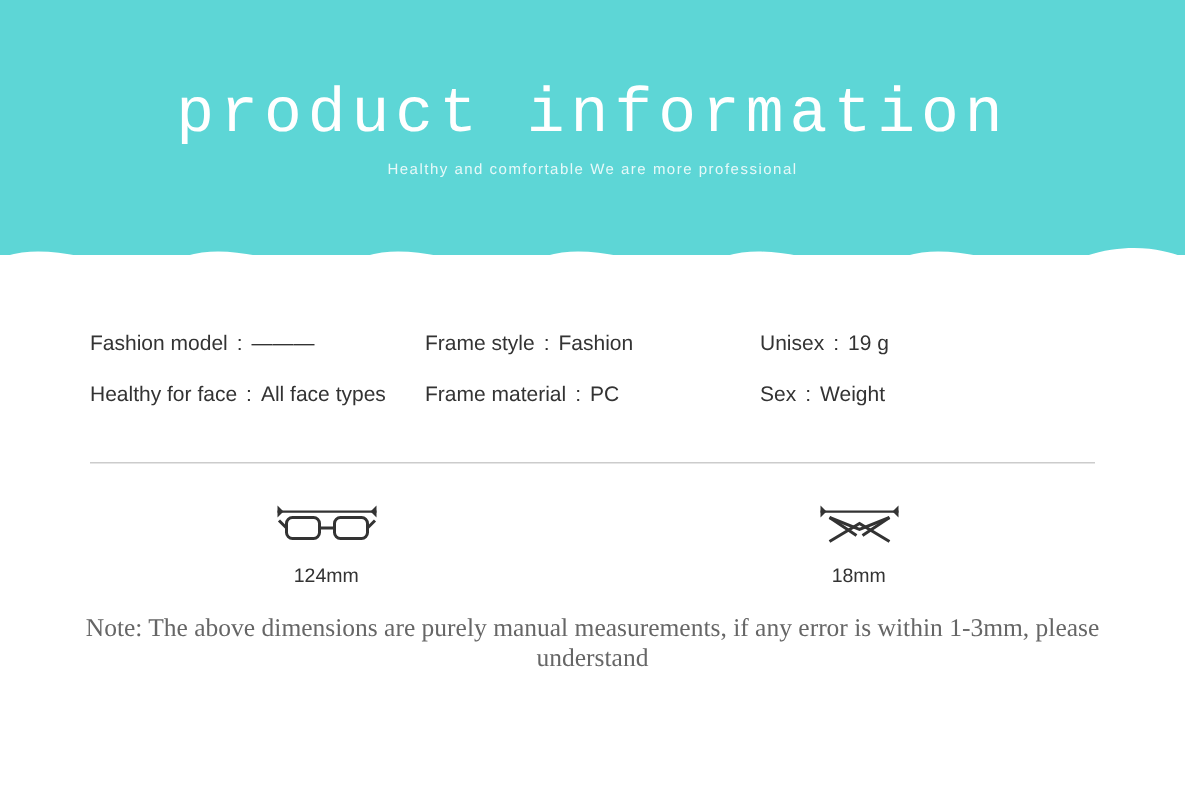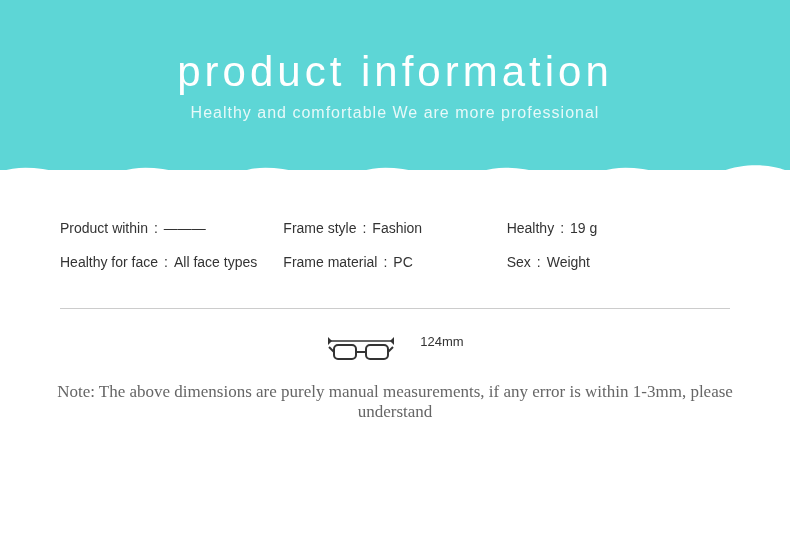--- a/index.html
+++ b/index.html
@@ -20,27 +20,27 @@
       display: flex;
       flex-direction: column;
       align-items: center;
       justify-content: center;
     }
 
     .header-title {
       font-size: 42px;
       color: white;
       letter-spacing: 4px;
-      font-family: Liberation Sans, sans-serif;
+      font-family: Liberation Mono, monospace;
       font-weight: normal;
       margin-bottom: 8px;
     }
 
     .header-subtitle {
-      font-size: 16px;
+      font-size: 10px;
       color: rgba(255,255,255,0.85);
       letter-spacing: 1px;
     }
 
     .wave-container {
       position: absolute;
       bottom: -22px;
       left: 0;
       width: 100%;
       height: 40px;
@@ -93,23 +93,23 @@
     .dimensions-section {
       display: flex;
       justify-content: space-around;
       align-items: center;
       padding: 0 40px;
       margin-top: 10px;
     }
 
     .dimension-item {
       display: flex;
-      flex-direction: row;
-      align-items: center;
-      gap: 24px;
+      flex-direction: column;
+      align-items: center;
+      gap: 12px;
     }
 
     .dimension-icon {
       width: 70px;
       height: 45px;
       display: flex;
       align-items: center;
       justify-content: center;
     }
 
@@ -136,31 +136,31 @@
   <div class="wave-container">
     <svg xmlns="http://www.w3.org/2000/svg" viewBox="0 0 790 40" width="790" height="40" preserveAspectRatio="none">
       <path d="M0,20 C40,5 80,35 120,20 C160,5 200,35 240,20 C280,5 320,35 360,20 C400,5 440,35 480,20 C520,5 560,35 600,20 C640,5 680,35 720,20 C760,5 790,20 790,20 L790,45 L0,45 Z" fill="#ffffff"></path>
     </svg>
   </div>
 </div>
 
 <div class="info-section">
   <div class="info-row">
     <div class="info-item">
-      <span class="info-label">Product within</span>
+      <span class="info-label">Fashion model</span>
       <span class="info-separator">:</span>
       <span class="info-value">———</span>
     </div>
     <div class="info-item">
       <span class="info-label">Frame style</span>
       <span class="info-separator">:</span>
       <span class="info-value">Fashion</span>
     </div>
     <div class="info-item">
-      <span class="info-label">Healthy</span>
+      <span class="info-label">Unisex</span>
       <span class="info-separator">:</span>
       <span class="info-value">19 g</span>
     </div>
   </div>
 
   <div class="info-row">
     <div class="info-item">
       <span class="info-label">Healthy for face</span>
       <span class="info-separator">:</span>
       <span class="info-value">All face types</span>
@@ -195,18 +195,32 @@
         <line x1="30" y1="33" x2="40" y2="33" stroke="#333" stroke-width="2"></line>
         <line x1="8" y1="33" x2="3" y2="28" stroke="#333" stroke-width="2"></line>
         <line x1="62" y1="33" x2="67" y2="28" stroke="#333" stroke-width="2"></line>
       </svg>
     </div>
     <span class="dimension-label">124mm</span>
   </div>
 
 
 
+  <div class="dimension-item">
+    <div class="dimension-icon">
+      <svg width="60" height="45" viewBox="0 0 60 45">
+        <line x1="4" y1="22" x2="56" y2="22" stroke="#333" stroke-width="1.5"></line>
+        <polygon points="4,18 4,26 8,22" fill="#333"></polygon>
+        <polygon points="56,18 56,26 52,22" fill="#333"></polygon>
+
+        <path d="M10,26 L28,38 M50,26 L32,38" stroke="#333" stroke-width="2" fill="none"></path>
+        <path d="M10,42 L30,30 L50,42" stroke="#333" stroke-width="2" fill="none"></path>
+        <path d="M10,26 L30,34 L50,26" stroke="#333" stroke-width="2" fill="none"></path>
+      </svg>
+    </div>
+    <span class="dimension-label">18mm</span>
+  </div>
 
 </div>
 
 <div class="note-section">
   <p>Note: The above dimensions are purely manual measurements, if any error is within 1-3mm, please understand</p>
 </div>
 
 </body></html>

